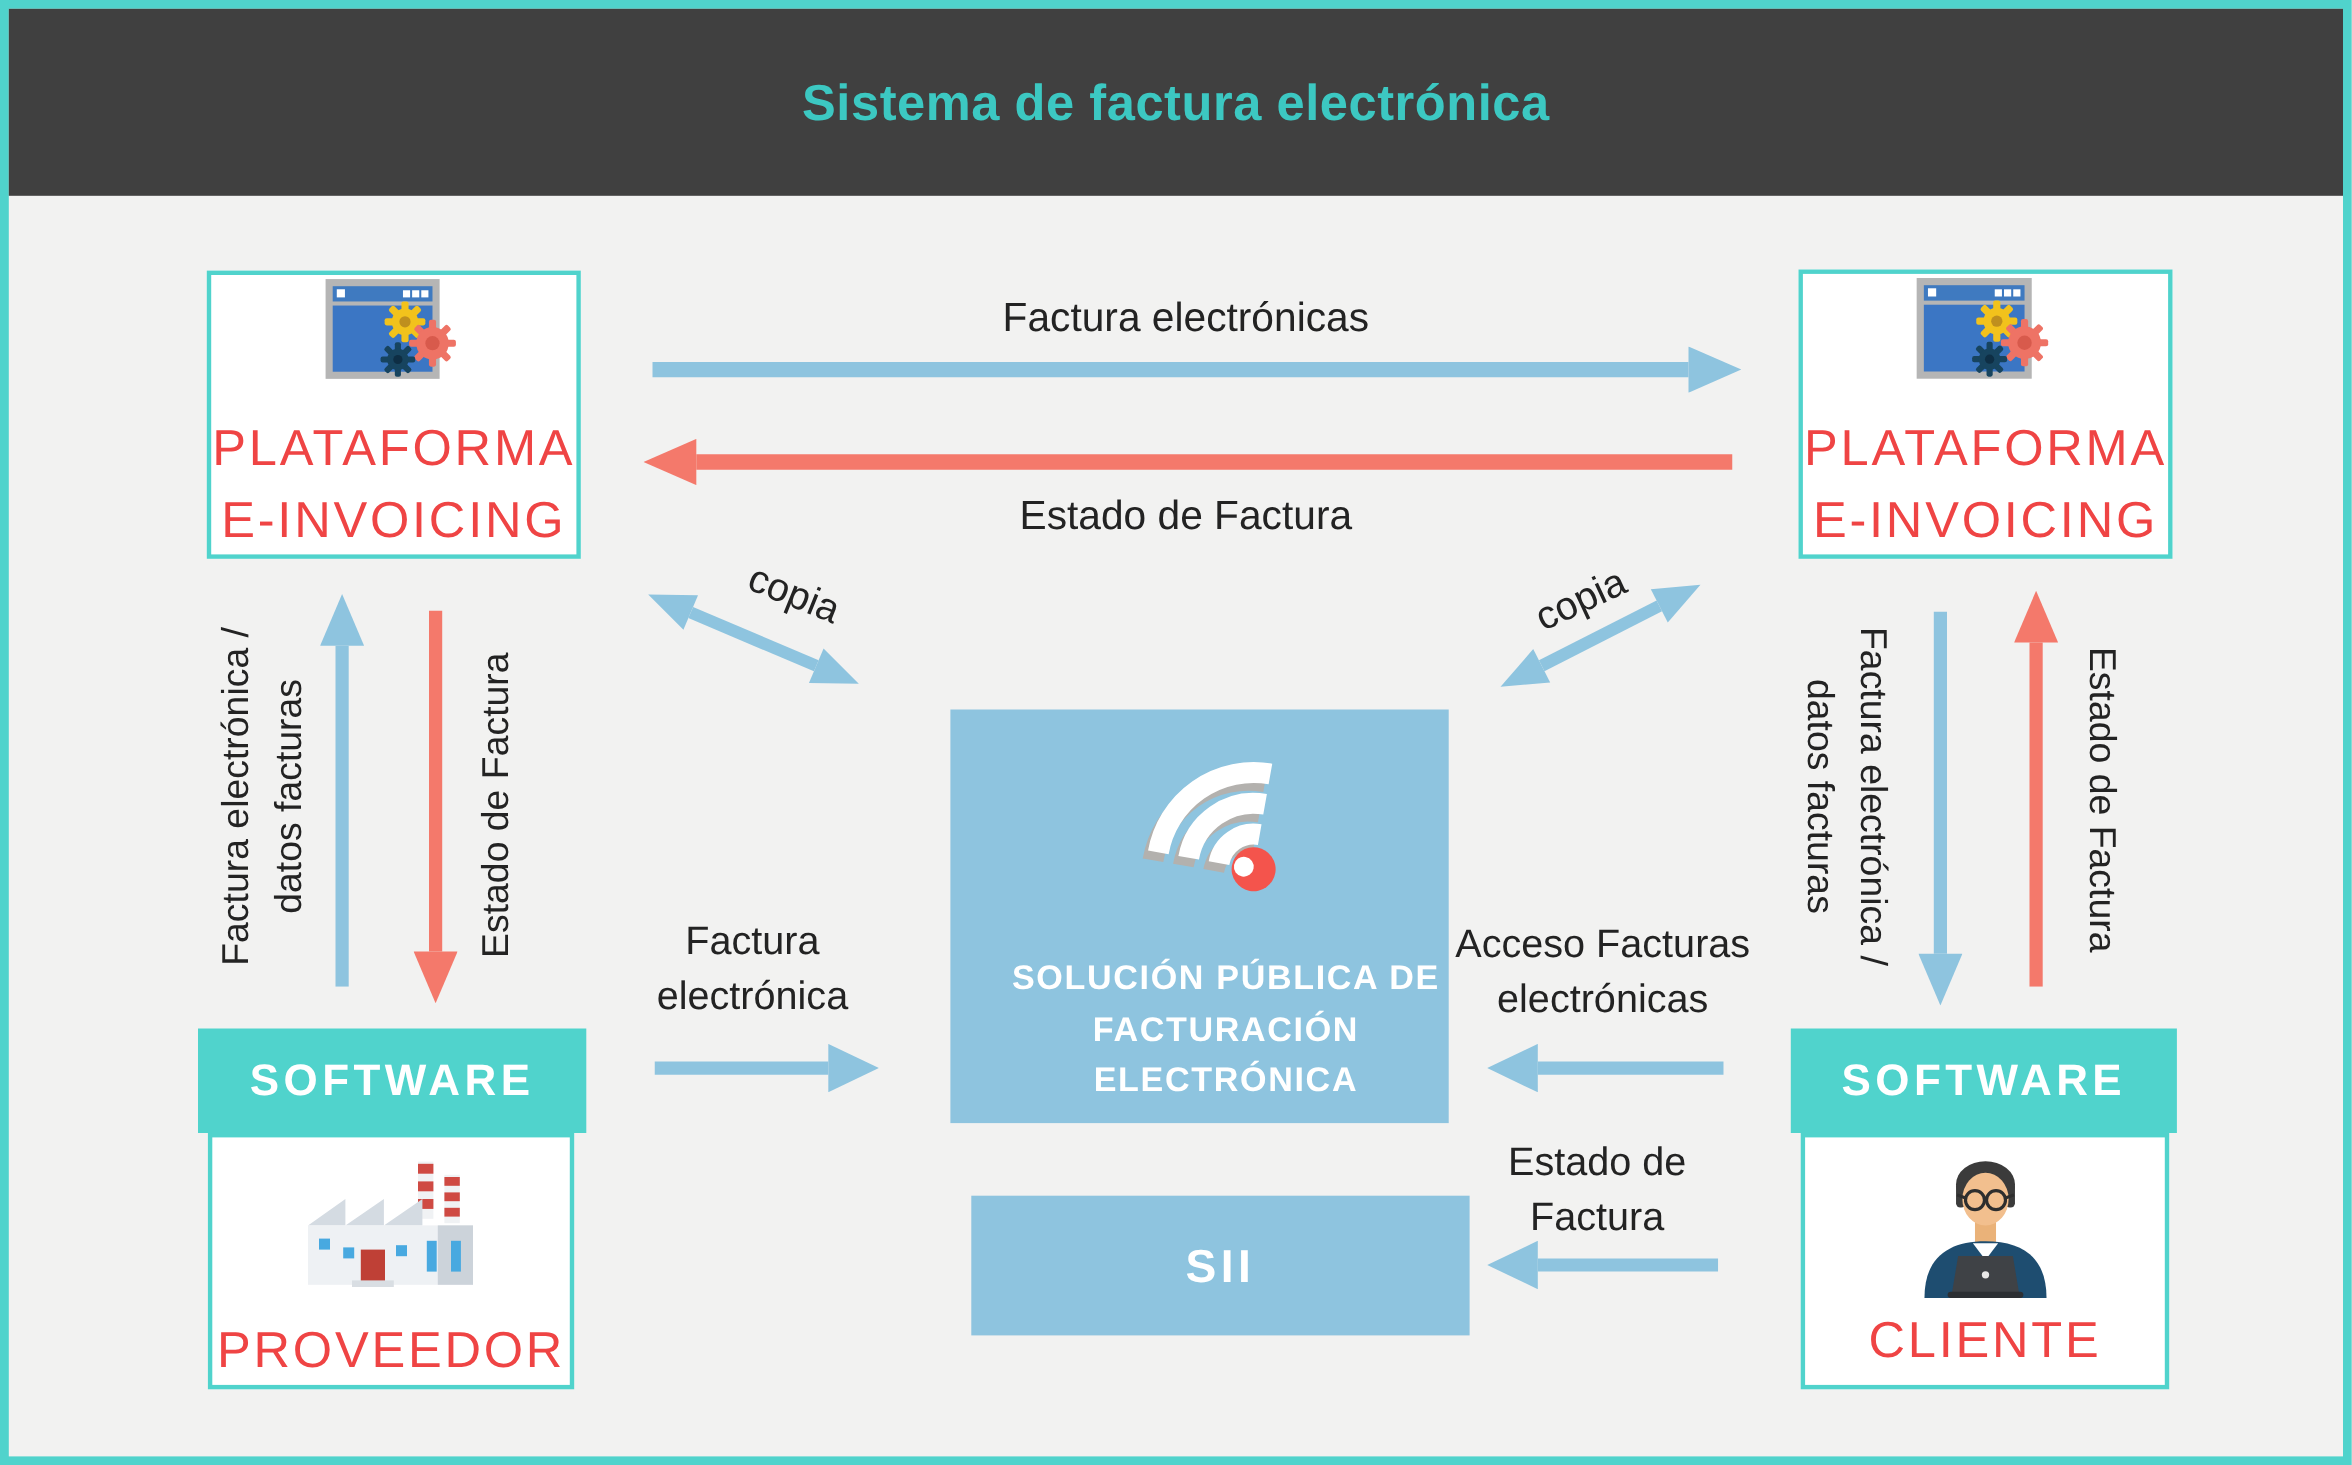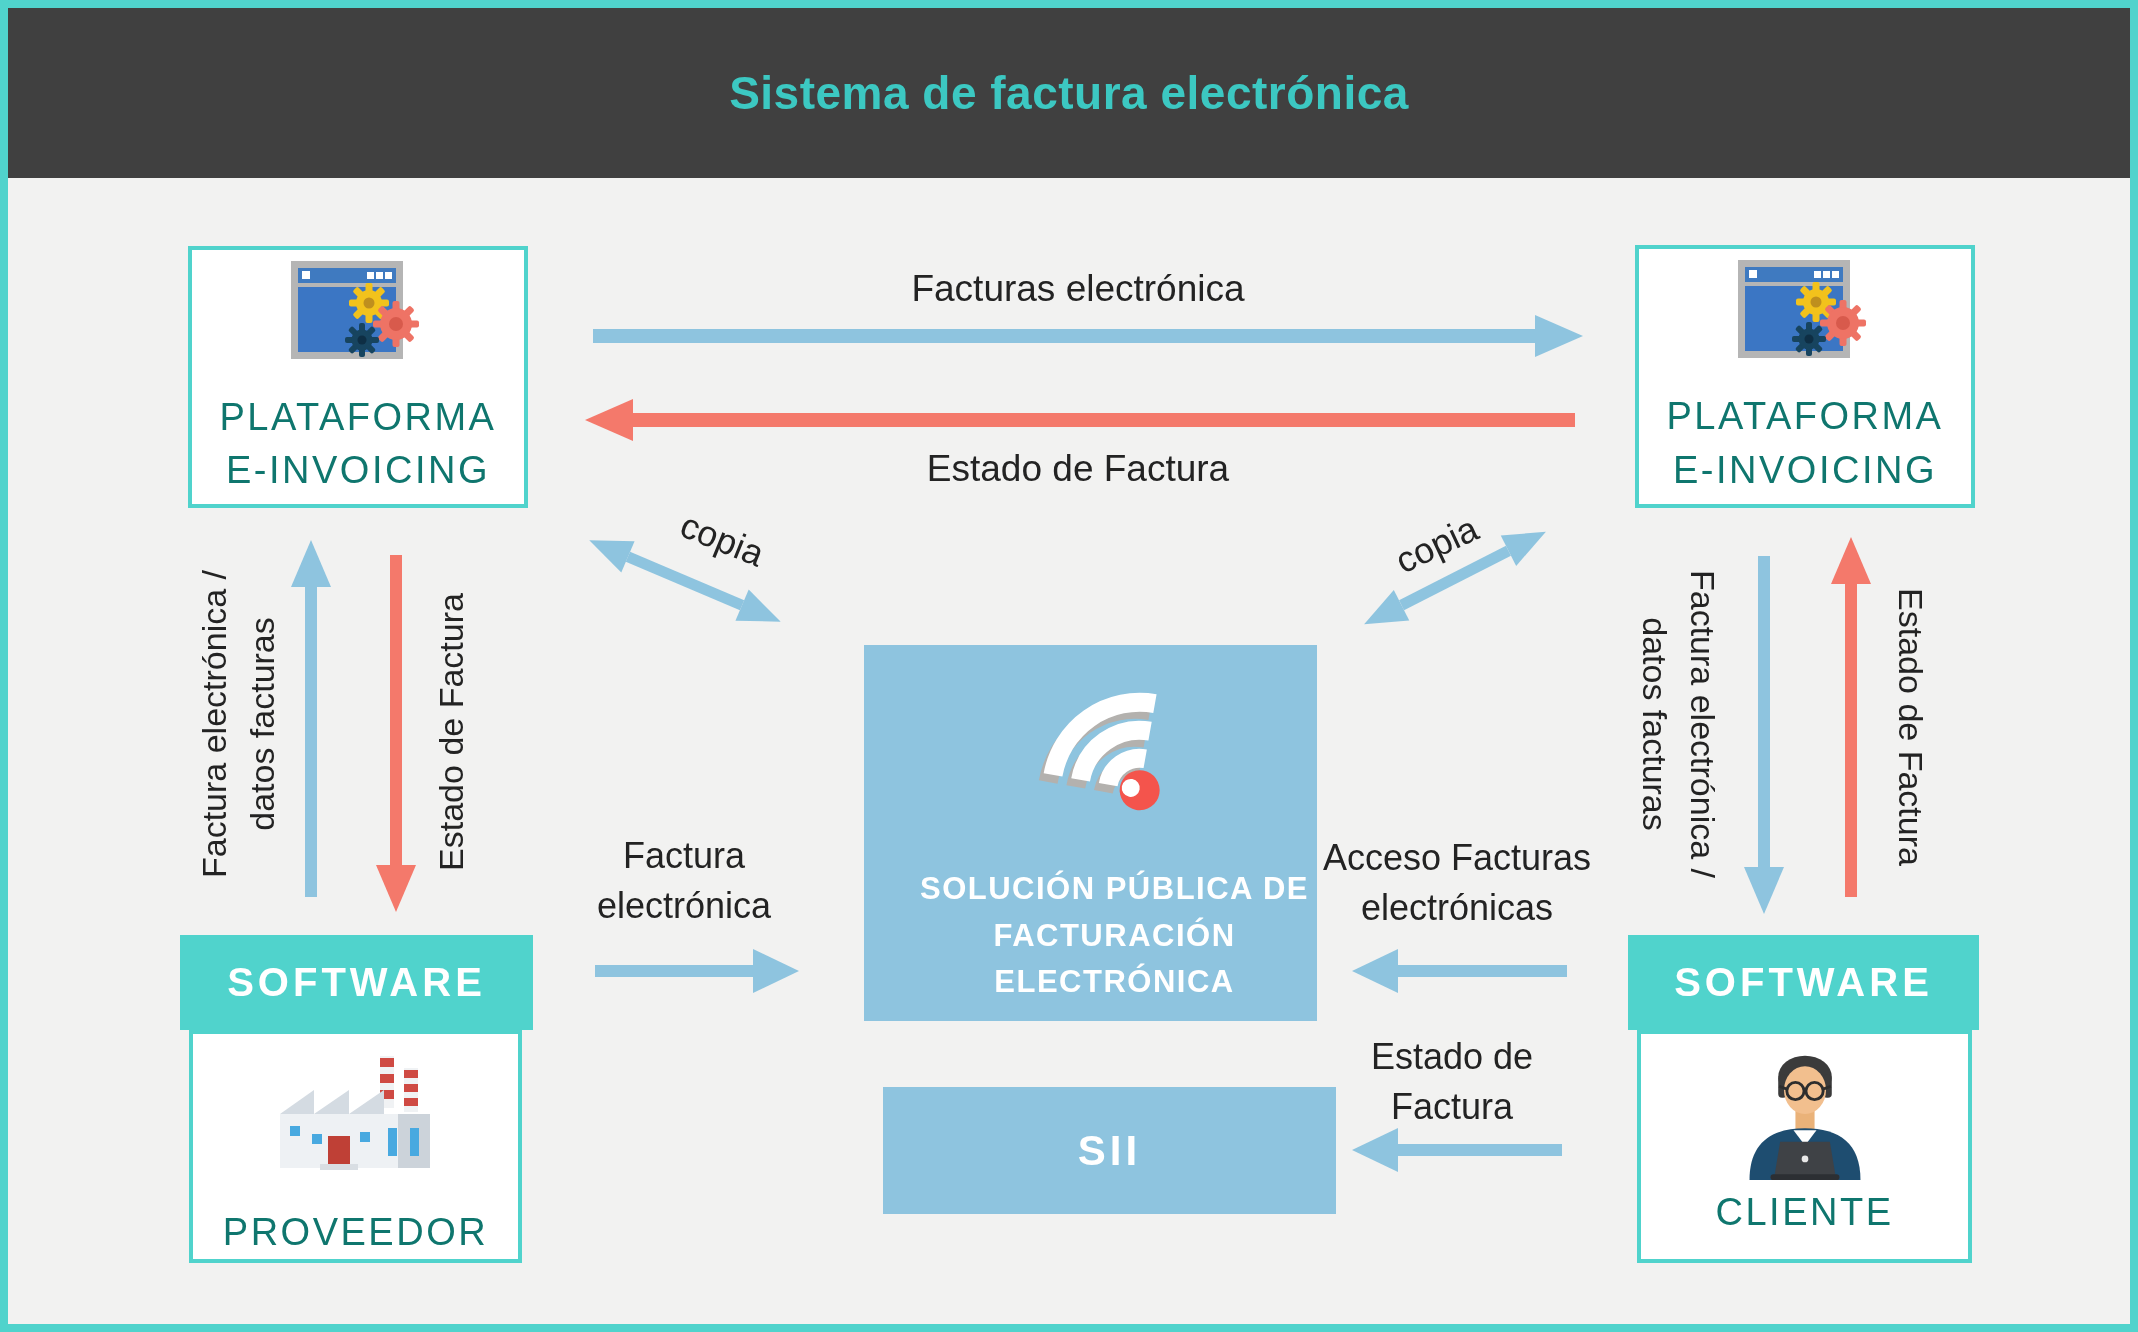--- a/index.html
+++ b/index.html
@@ -15,21 +15,21 @@
     background:#404040; display:flex; align-items:center; justify-content:center;
   }
   .title {
     color:#3cc8c2; font-size:46px; font-weight:bold; letter-spacing:0.5px;
   }
   .panel {
     position:absolute; background:#ffffff; border:4px solid #50d3cc;
     display:flex; flex-direction:column; align-items:center; justify-content:center;
   }
   .nodelabel {
-    color:#0f766e; font-size:38px; letter-spacing:2.5px; text-align:center;
+    color:#ef4444; font-size:46px; letter-spacing:2.5px; text-align:center;
     line-height:1.4; font-weight:400;
   }
   .bar {
     position:absolute; background:#50d3cc; display:flex; align-items:center; justify-content:center;
     z-index:3;
   }
   .bar span { color:#ffffff; font-size:40px; font-weight:bold; letter-spacing:4px; }
   .bluebox {
     position:absolute; background:#8ec4df;
     display:flex; flex-direction:column; align-items:center; justify-content:center;
@@ -230,21 +230,21 @@
       <circle cx="80" cy="116" r="3.5" fill="#e8e8e8"></circle>
       <rect x="44" y="132" width="72" height="6" rx="3" fill="#2c2f33"></rect>
     </svg>
     <div class="nodelabel">CLIENTE</div>
   </div>
 
   <svg class="arrow" style="left:593px; top:315px;" width="990" height="42">
     <line x1="0" y1="21" x2="942" y2="21" stroke="#8ec4df" stroke-width="14"></line>
     <polygon points="942,0 990,21 942,42" fill="#8ec4df"></polygon>
   </svg>
-  <div class="elabel" style="left:1078px; top:289px; font-size:37px;">Facturas electrónica</div>
+  <div class="elabel" style="left:1078px; top:289px; font-size:37px;">Factura electrónicas</div>
 
   <svg class="arrow" style="left:585px; top:399px;" width="990" height="42">
     <polygon points="48,0 0,21 48,42" fill="#f4796b"></polygon>
     <line x1="48" y1="21" x2="990" y2="21" stroke="#f4796b" stroke-width="14"></line>
   </svg>
   <div class="elabel" style="left:1078px; top:469px; font-size:37px;">Estado de Factura</div>
 
   <svg class="arrow" style="left:291px; top:540px;" width="40" height="357">
     <polygon points="20,0 40,47 0,47" fill="#8ec4df"></polygon>
     <line x1="20" y1="47" x2="20" y2="357" stroke="#8ec4df" stroke-width="12"></line>

